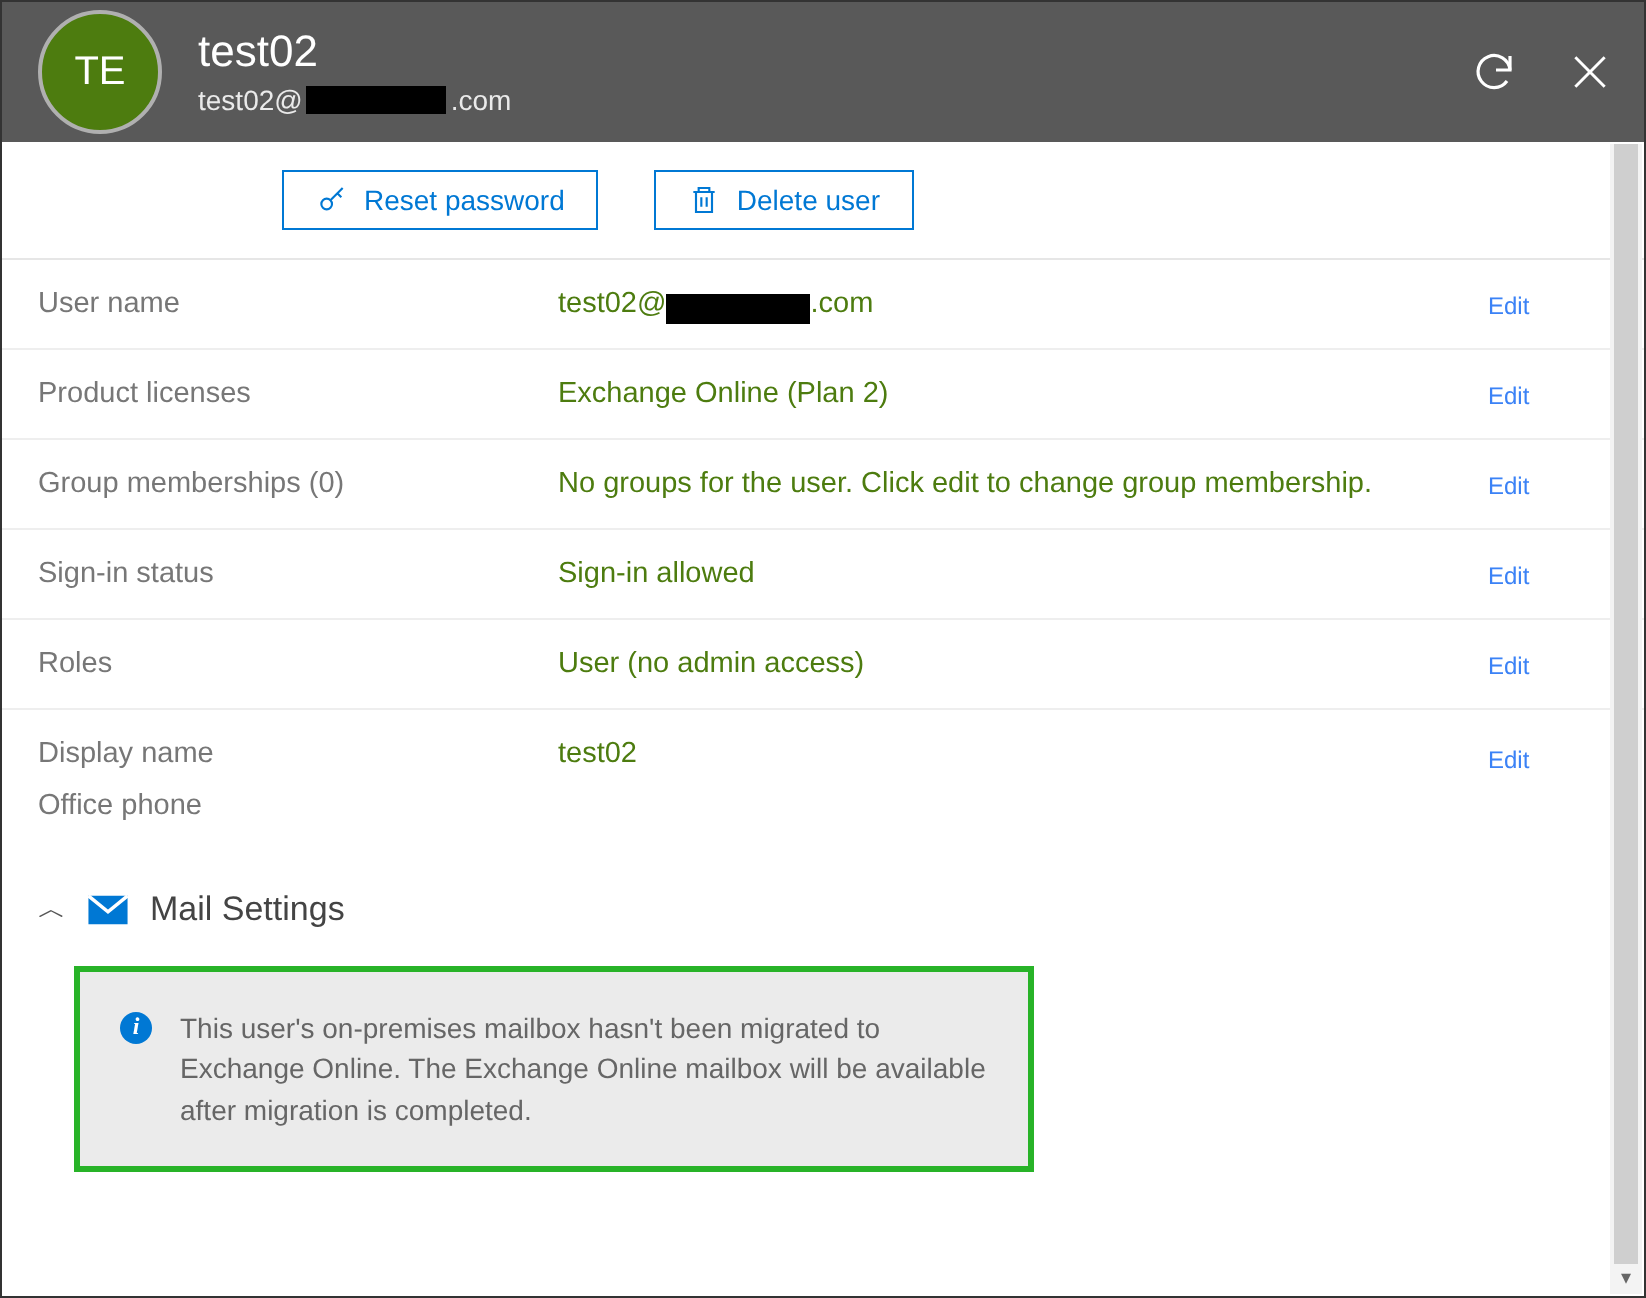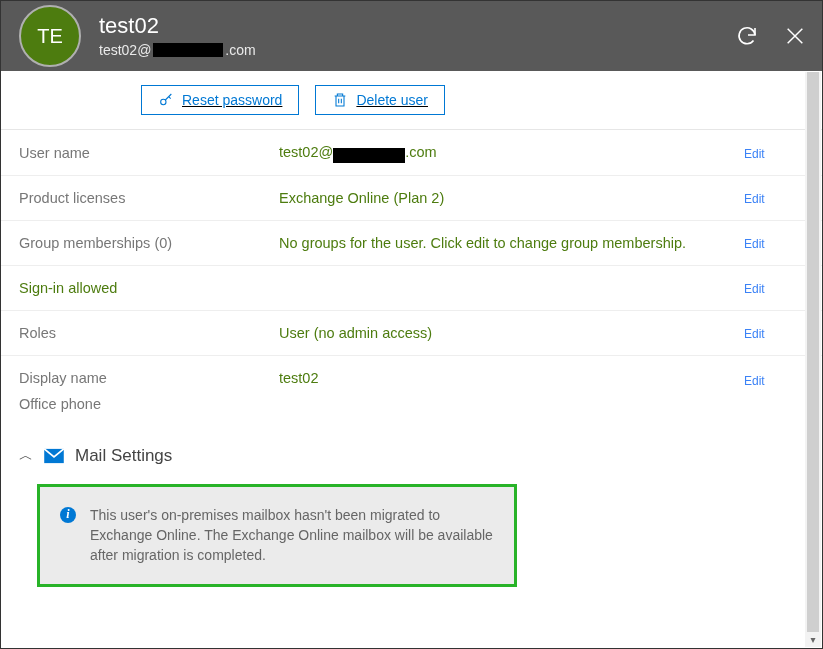--- a/index.html
+++ b/index.html
@@ -37,23 +37,22 @@
   }
   .header-text { flex: 1; }
   .header-title { font-size: 22px; font-weight: 300; line-height: 1.1; }
   .header-sub { font-size: 14px; color: #eaeaea; margin-top: 4px; display:flex; align-items:center; gap:2px;}
   .redact { display:inline-block; background:#000; width:70px; height:14px; }
   .header-actions { display: flex; gap: 18px; align-items:center; }
   .icon-btn { cursor: pointer; display:flex; align-items:center; justify-content:center; width:30px; height:30px;}
   .icon-btn svg { stroke:#fff; fill:none; }
 
   .toolbar {
-    display:flex; gap:16px; padding:14px 0 14px 140px;
+    display:flex; gap:28px; padding:14px 0 14px 140px;
     border-bottom:1px solid #e6e6e6;
-    text-decoration:underline;
   }
   .btn-outline {
     border:1px solid #0078d4;
     color:#0078d4;
     background:#fff;
     padding:6px 16px;
     font-size:14px;
     display:flex; align-items:center; gap:8px;
     cursor:pointer;
     font-weight:400;
@@ -172,20 +171,21 @@
     <div class="edit">Edit</div>
   </div>
 
   <div class="row">
     <div class="label">Group memberships (0)</div>
     <div class="value">No groups for the user. Click edit to change group membership.</div>
     <div class="edit">Edit</div>
   </div>
 
   <div class="row">
+    <div class="label">Sign-in status</div>
     <div class="value">Sign-in allowed</div>
     <div class="edit">Edit</div>
   </div>
 
   <div class="row">
     <div class="label">Roles</div>
     <div class="value">User (no admin access)</div>
     <div class="edit">Edit</div>
   </div>
 

